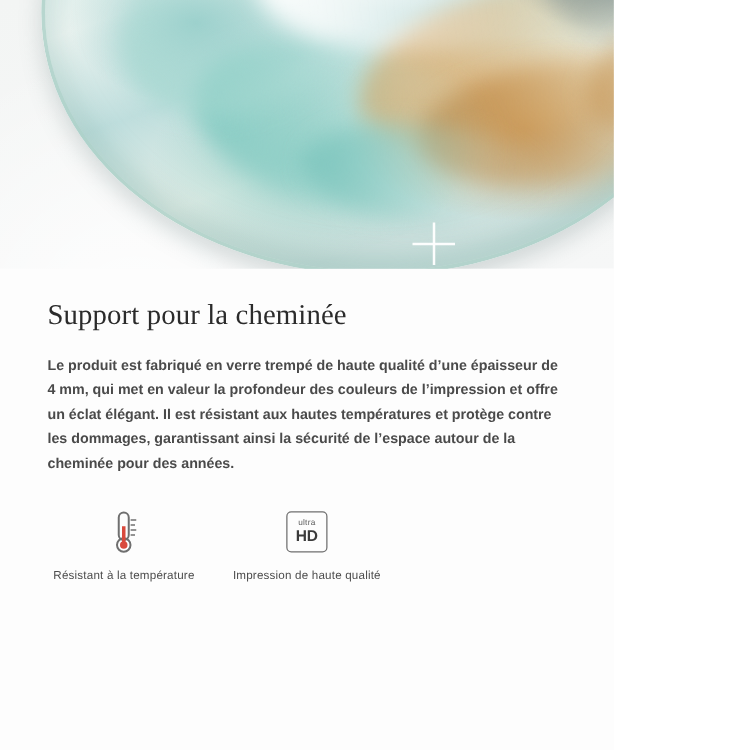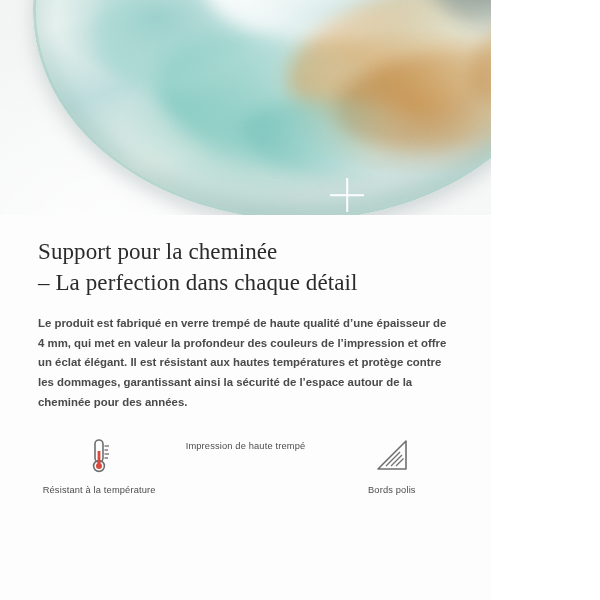--- a/index.html
+++ b/index.html
@@ -178,21 +178,20 @@
       <div class="swirl s7"></div>
       <div class="swirl s8"></div>
       <div class="disc-edge"></div>
     </div>
     <div class="sparkle"></div>
   </div>
 
   <div class="content">
     <h1 class="headline">
       <span>Support pour la cheminée</span>
-      <span class="line2">– La perfection dans chaque détail</span>
     </h1>
     <p class="body-text">Le produit est fabriqué en verre trempé de haute qualité d’une épaisseur de 4 mm, qui met en valeur la profondeur des couleurs de l’impression et offre un éclat élégant. Il est résistant aux hautes températures et protège contre les dommages, garantissant ainsi la sécurité de l’espace autour de la cheminée pour des années.</p>
   </div>
 
   <div class="features">
 
     <div class="feature">
       <div class="feature-icon">
         <svg width="34" height="40" viewBox="0 0 34 40">
           <rect x="13" y="4" width="8" height="22" rx="4" fill="none" stroke="#6f6f6f" stroke-width="1.6"></rect>
@@ -202,32 +201,27 @@
           <line x1="22.5" y1="10" x2="27" y2="10" stroke="#6f6f6f" stroke-width="1.3"></line>
           <line x1="22.5" y1="14" x2="26" y2="14" stroke="#6f6f6f" stroke-width="1.3"></line>
           <line x1="22.5" y1="18" x2="27" y2="18" stroke="#6f6f6f" stroke-width="1.3"></line>
           <line x1="22.5" y1="22" x2="26" y2="22" stroke="#6f6f6f" stroke-width="1.3"></line>
         </svg>
       </div>
       <div class="feature-label">Résistant à la température</div>
     </div>
 
     <div class="feature">
-      <div class="feature-label">Impression de haute trempé</div>
+      <div class="feature-icon">
+        <div class="ultrahd">
+          <span class="u1">ultra</span>
+          <span class="u2">HD</span>
+        </div>
+      </div>
+      <div class="feature-label">Impression de haute qualité</div>
     </div>
 
 
 
-    <div class="feature">
-      <div class="feature-icon">
-        <svg width="36" height="34" viewBox="0 0 36 34">
-          <path d="M4 30 H32 V2 Z" fill="none" stroke="#6f6f6f" stroke-width="1.6" stroke-linejoin="round"></path>
-          <line x1="12" y1="27" x2="26" y2="13" stroke="#6f6f6f" stroke-width="1.2"></line>
-          <line x1="17" y1="27" x2="28" y2="16" stroke="#6f6f6f" stroke-width="1.2"></line>
-          <line x1="22" y1="27" x2="29.5" y2="19.5" stroke="#6f6f6f" stroke-width="1.2"></line>
-        </svg>
-      </div>
-      <div class="feature-label">Bords polis</div>
-    </div>
 
 
   </div>
 </div>
 
 </body></html>

